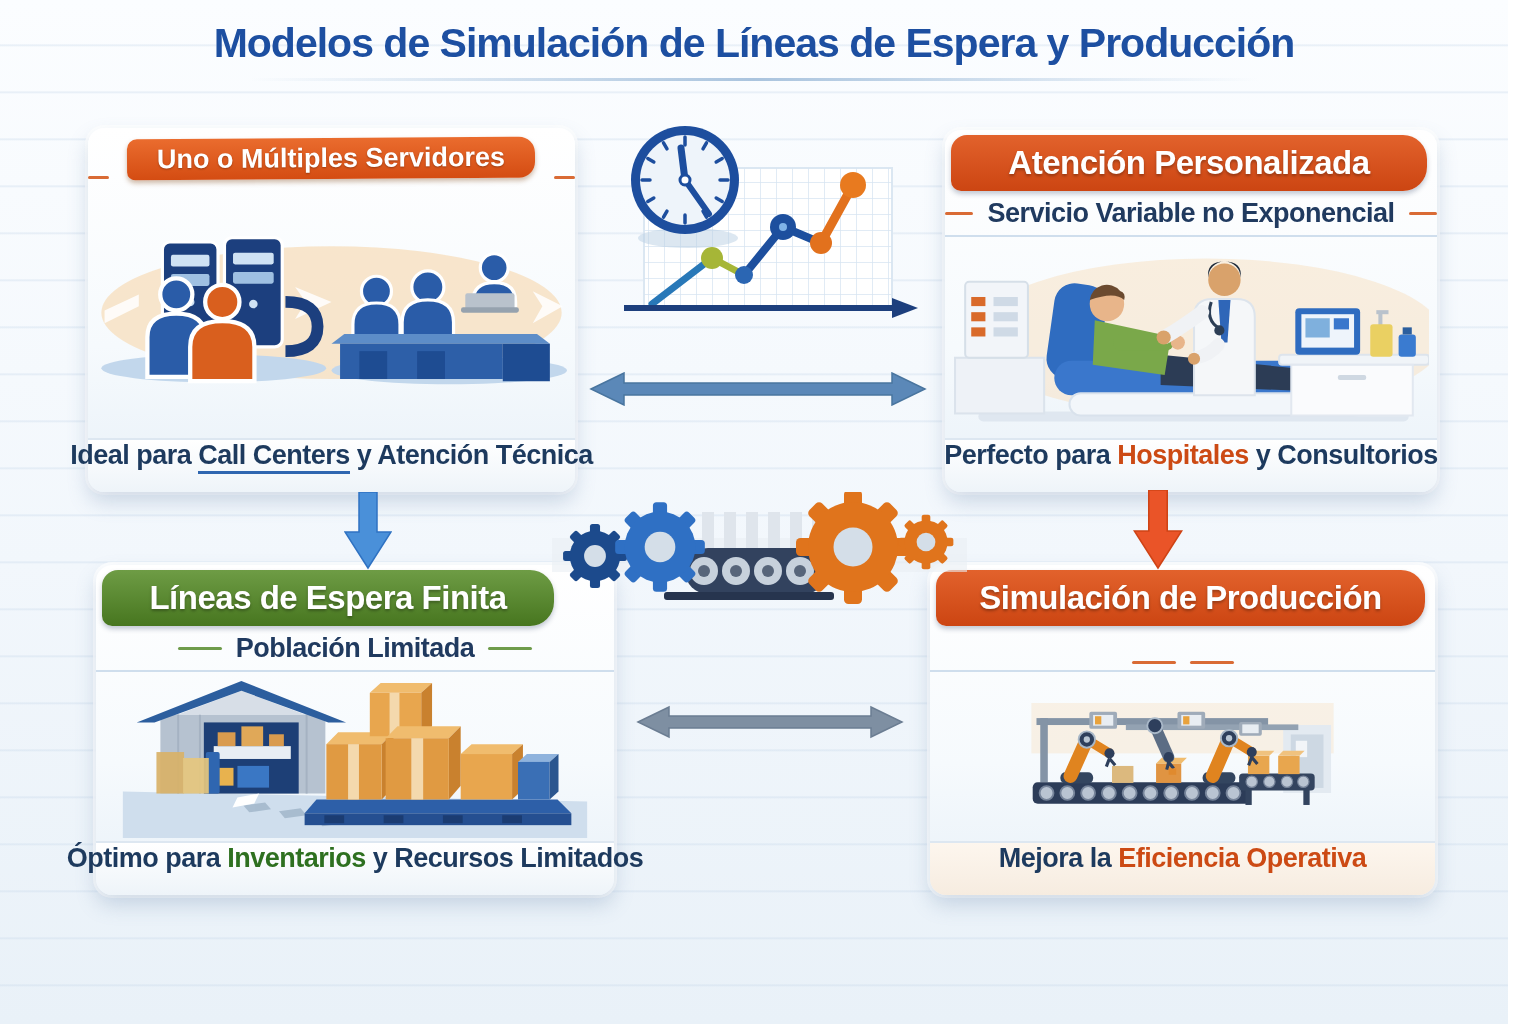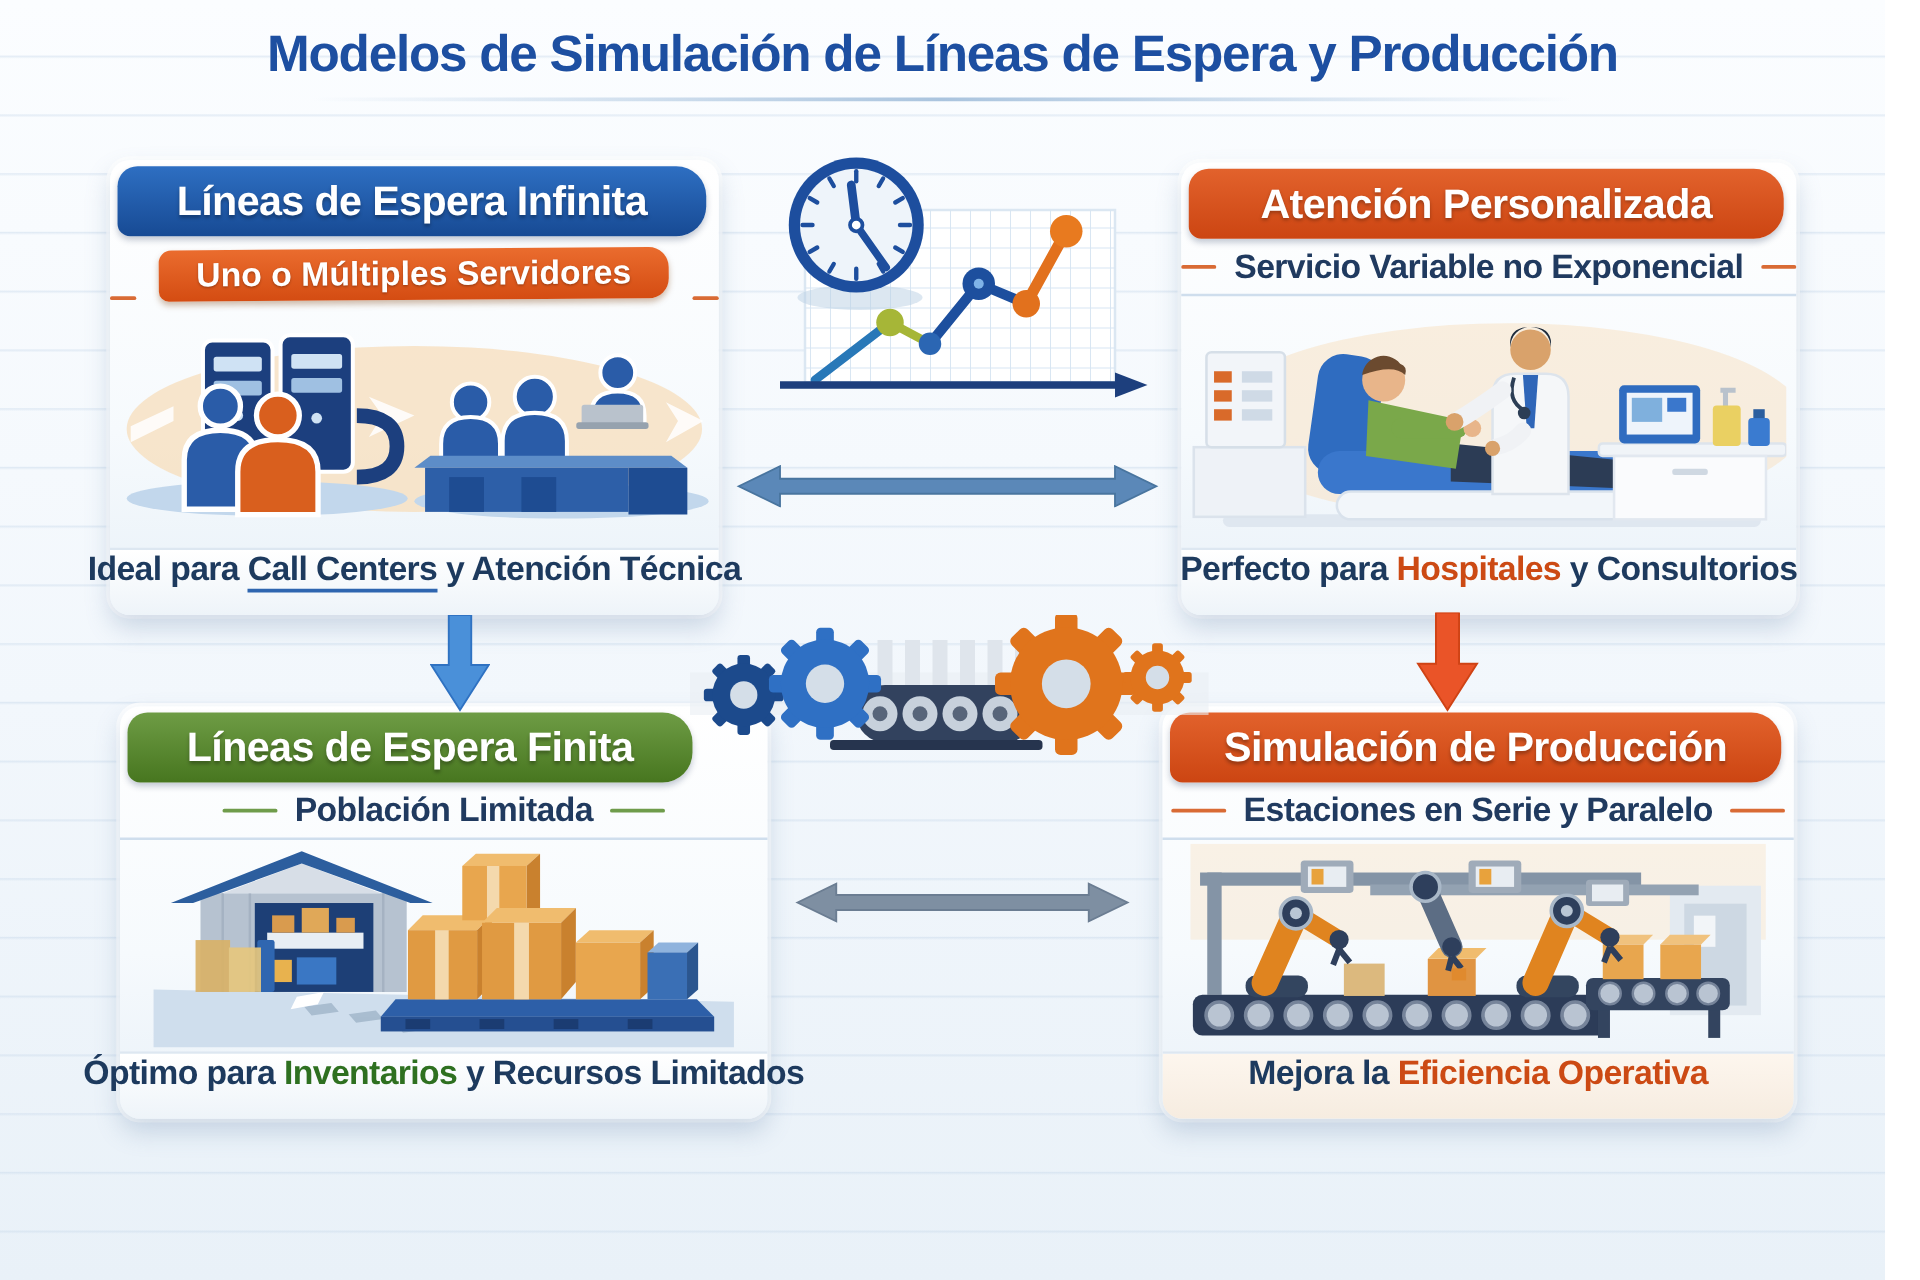--- a/index.html
+++ b/index.html
@@ -23,21 +23,21 @@
   
   .card{
     position:absolute;display:flex;flex-direction:column;
     background:linear-gradient(180deg,#ffffff 0%,#f6fafd 60%,#e9f1f8 100%);
     border-radius:16px;
     box-shadow:0 10px 20px rgba(108,140,176,.30), 0 0 0 3px rgba(255,255,255,.85);
   }
   .card-tl{left:88px;top:128px;width:487px;height:364px;}
   .card-tr{left:945px;top:130px;width:492px;height:362px;}
   .card-bl{left:96px;top:565px;width:518px;height:330px;}
-  .card-br{left:930px;top:565px;width:505px;height:330px;}
+  .card-br{left:930px;top:565px;width:505px;height:330px;gap:28px;}
 
   .card-header{
     height:56px;margin:5px 10px 0 6px;display:flex;align-items:center;justify-content:center;
     border-radius:16px 24px 24px 10px;
     box-shadow:0 3px 5px rgba(20,40,80,.25);
   }
   .card-header span{
     color:#fff;font-size:33px;font-weight:bold;letter-spacing:-.5px;
     text-shadow:0 2px 3px rgba(0,0,0,.3);white-space:nowrap;
   }
@@ -84,23 +84,20 @@
 </style>
 </head>
 <body>
 
 <div class="stage">
 
   <div class="main-title">Modelos de Simulación de Líneas de Espera y Producción</div>
   <div class="title-rule"></div>
 
   <div class="card card-tl">
-    <div class="card-header hdr-blue">
-      <span>Líneas de Espera Infinita</span>
-    </div>
     <div class="banner-row">
       <span class="dash dash-orange"></span>
       <div class="banner">
         <span>Uno o Múltiples Servidores</span>
       </div>
       <span class="dash dash-orange"></span>
     </div>
     <div class="illus">
       <svg viewBox="0 0 440 140" preserveAspectRatio="xMidYMid meet">
         <ellipse cx="220" cy="72" rx="215" ry="62" fill="#f7ddbb" opacity="0.75"></ellipse>
@@ -304,21 +301,20 @@
       <span>Óptimo para </span><span class="hl-green">Inventarios</span><span> y Recursos Limitados</span>
     </div>
   </div>
 
   <div class="card card-br">
     <div class="card-header hdr-orange">
       <span>Simulación de Producción</span>
     </div>
     <div class="subtitle">
       <span class="dash dash-orange"></span>
-      <span class="st-text">Estaciones en Serie y Paralelo</span>
       <span class="dash dash-orange"></span>
     </div>
     <div class="illus">
       <svg viewBox="0 0 480 170" preserveAspectRatio="xMidYMid meet">
         <rect x="0" y="0" width="480" height="80" fill="#f7e6cd" opacity=".5"></rect>
         <g>
           <rect x="400" y="35" width="76" height="108" fill="#e3eaf1"></rect>
           <rect x="412" y="50" width="52" height="85" fill="#cdd8e3"></rect>
           <rect x="420" y="60" width="18" height="26" fill="#f2f5f8"></rect>
         </g>

